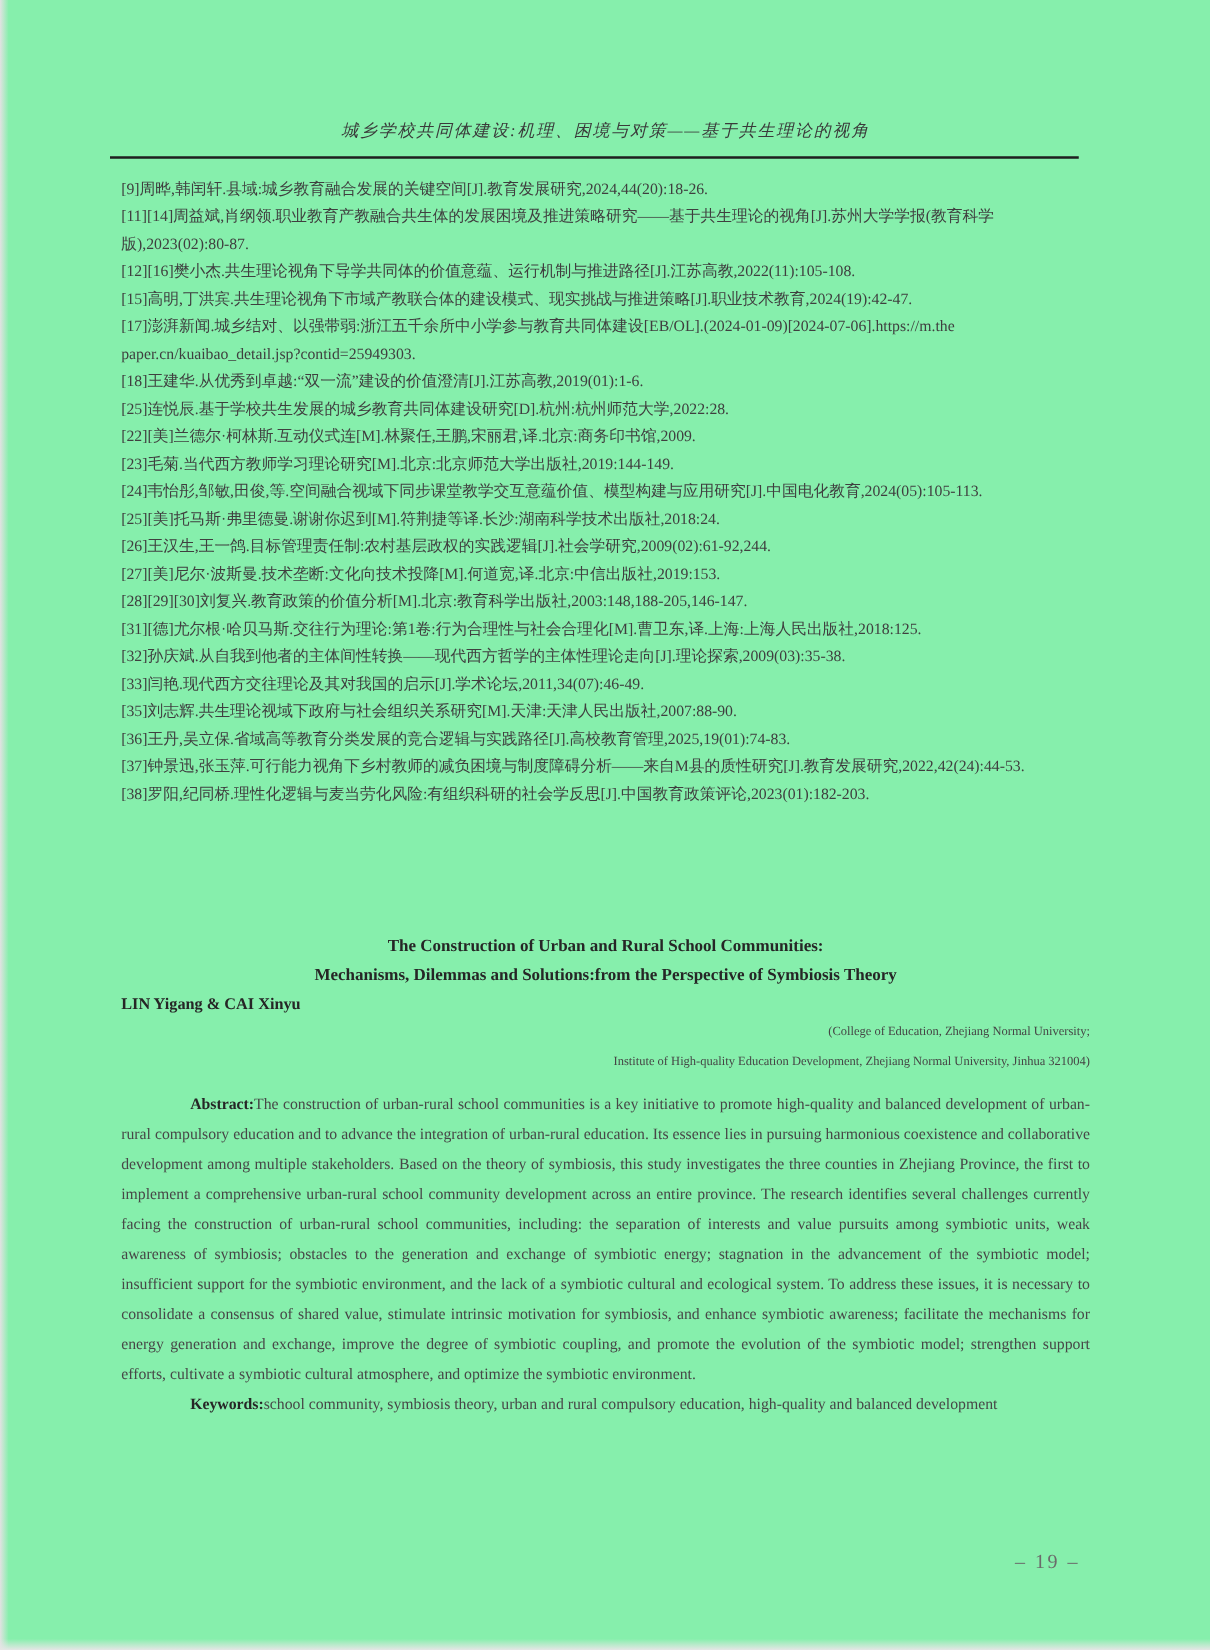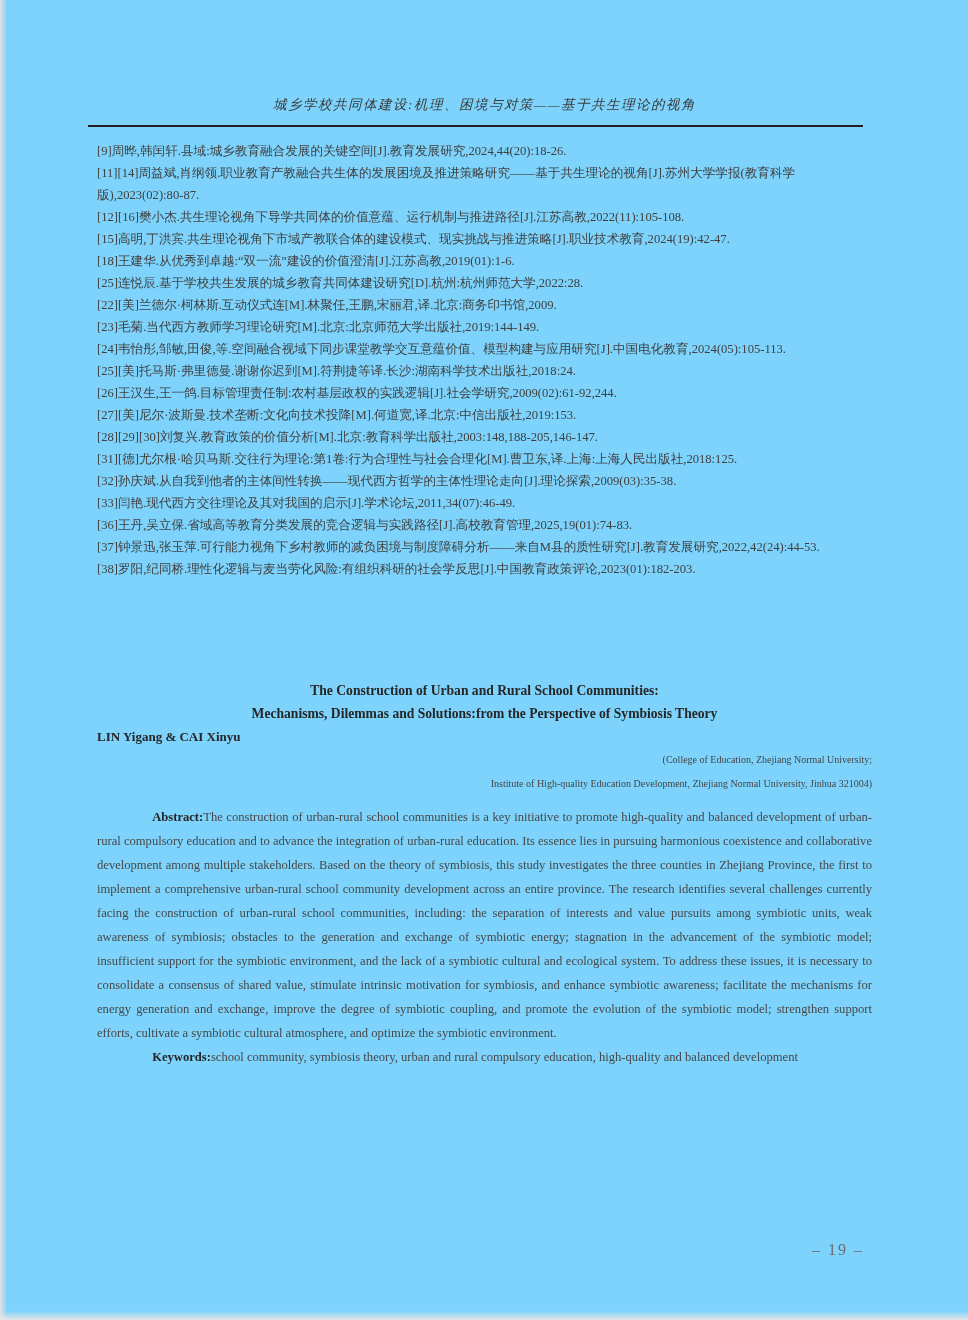--- a/index.html
+++ b/index.html
@@ -6,21 +6,21 @@
   body{
     width:968px;height:1320px;
     background:#ffffff;
     font-family:"Liberation Serif","DejaVu Serif",serif;
     color:#3f3f3f;
     -webkit-font-smoothing:antialiased;
   }
   .page{
     position:relative;
     width:968px;height:1320px;
-    background:#7dd3fc;
+    background:#86efac;
     overflow:hidden;
     font-family:Liberation Serif, serif;
   }
   
   .page::before{
     content:"";position:absolute;left:0;top:0;bottom:0;width:7px;
     background:linear-gradient(to right,#e2e2e2,rgba(255,255,255,0));
   }
   .page::after{
     content:"";position:absolute;left:0;right:0;bottom:0;height:9px;
@@ -102,32 +102,34 @@
     <div class="running-header">
       <div class="header-title">城乡学校共同体建设:机理、困境与对策——基于共生理论的视角</div>
       <div class="header-rule"></div>
     </div>
 
     <div class="references">
         <p class="ref">[9]周晔,韩闰轩.县域:城乡教育融合发展的关键空间[J].教育发展研究,2024,44(20):18-26.</p>
         <p class="ref">[11][14]周益斌,肖纲领.职业教育产教融合共生体的发展困境及推进策略研究——基于共生理论的视角[J].苏州大学学报(教育科学版),2023(02):80-87.</p>
         <p class="ref">[12][16]樊小杰.共生理论视角下导学共同体的价值意蕴、运行机制与推进路径[J].江苏高教,2022(11):105-108.</p>
         <p class="ref">[15]高明,丁洪宾.共生理论视角下市域产教联合体的建设模式、现实挑战与推进策略[J].职业技术教育,2024(19):42-47.</p>
+        <p class="ref">[17]澎湃新闻.城乡结对、以强带弱:浙江五千余所中小学参与教育共同体建设[EB/OL].(2024-01-09)[2024-07-06].https://m.the paper.cn/kuaibao_detail.jsp?contid=25949303.</p>
         <p class="ref">[18]王建华.从优秀到卓越:“双一流”建设的价值澄清[J].江苏高教,2019(01):1-6.</p>
         <p class="ref">[25]连悦辰.基于学校共生发展的城乡教育共同体建设研究[D].杭州:杭州师范大学,2022:28.</p>
         <p class="ref">[22][美]兰德尔·柯林斯.互动仪式连[M].林聚任,王鹏,宋丽君,译.北京:商务印书馆,2009.</p>
         <p class="ref">[23]毛菊.当代西方教师学习理论研究[M].北京:北京师范大学出版社,2019:144-149.</p>
         <p class="ref">[24]韦怡彤,邹敏,田俊,等.空间融合视域下同步课堂教学交互意蕴价值、模型构建与应用研究[J].中国电化教育,2024(05):105-113.</p>
         <p class="ref">[25][美]托马斯·弗里德曼.谢谢你迟到[M].符荆捷等译.长沙:湖南科学技术出版社,2018:24.</p>
         <p class="ref">[26]王汉生,王一鸽.目标管理责任制:农村基层政权的实践逻辑[J].社会学研究,2009(02):61-92,244.</p>
         <p class="ref">[27][美]尼尔·波斯曼.技术垄断:文化向技术投降[M].何道宽,译.北京:中信出版社,2019:153.</p>
         <p class="ref">[28][29][30]刘复兴.教育政策的价值分析[M].北京:教育科学出版社,2003:148,188-205,146-147.</p>
         <p class="ref">[31][德]尤尔根·哈贝马斯.交往行为理论:第1卷:行为合理性与社会合理化[M].曹卫东,译.上海:上海人民出版社,2018:125.</p>
         <p class="ref">[32]孙庆斌.从自我到他者的主体间性转换——现代西方哲学的主体性理论走向[J].理论探索,2009(03):35-38.</p>
         <p class="ref">[33]闫艳.现代西方交往理论及其对我国的启示[J].学术论坛,2011,34(07):46-49.</p>
+        <p class="ref">[35]刘志辉.共生理论视域下政府与社会组织关系研究[M].天津:天津人民出版社,2007:88-90.</p>
         <p class="ref">[36]王丹,吴立保.省域高等教育分类发展的竞合逻辑与实践路径[J].高校教育管理,2025,19(01):74-83.</p>
         <p class="ref">[37]钟景迅,张玉萍.可行能力视角下乡村教师的减负困境与制度障碍分析——来自M县的质性研究[J].教育发展研究,2022,42(24):44-53.</p>
         <p class="ref">[38]罗阳,纪同桥.理性化逻辑与麦当劳化风险:有组织科研的社会学反思[J].中国教育政策评论,2023(01):182-203.</p>
       </div>
 
     <div class="english-section">
       <div class="en-title">The Construction of Urban and Rural School Communities:</div>
       <div class="en-title">Mechanisms, Dilemmas and Solutions:from the Perspective of Symbiosis Theory</div>
       <div class="en-authors">LIN Yigang &amp; CAI Xinyu</div>
       <div class="en-affil">(College of Education, Zhejiang Normal University;</div>

